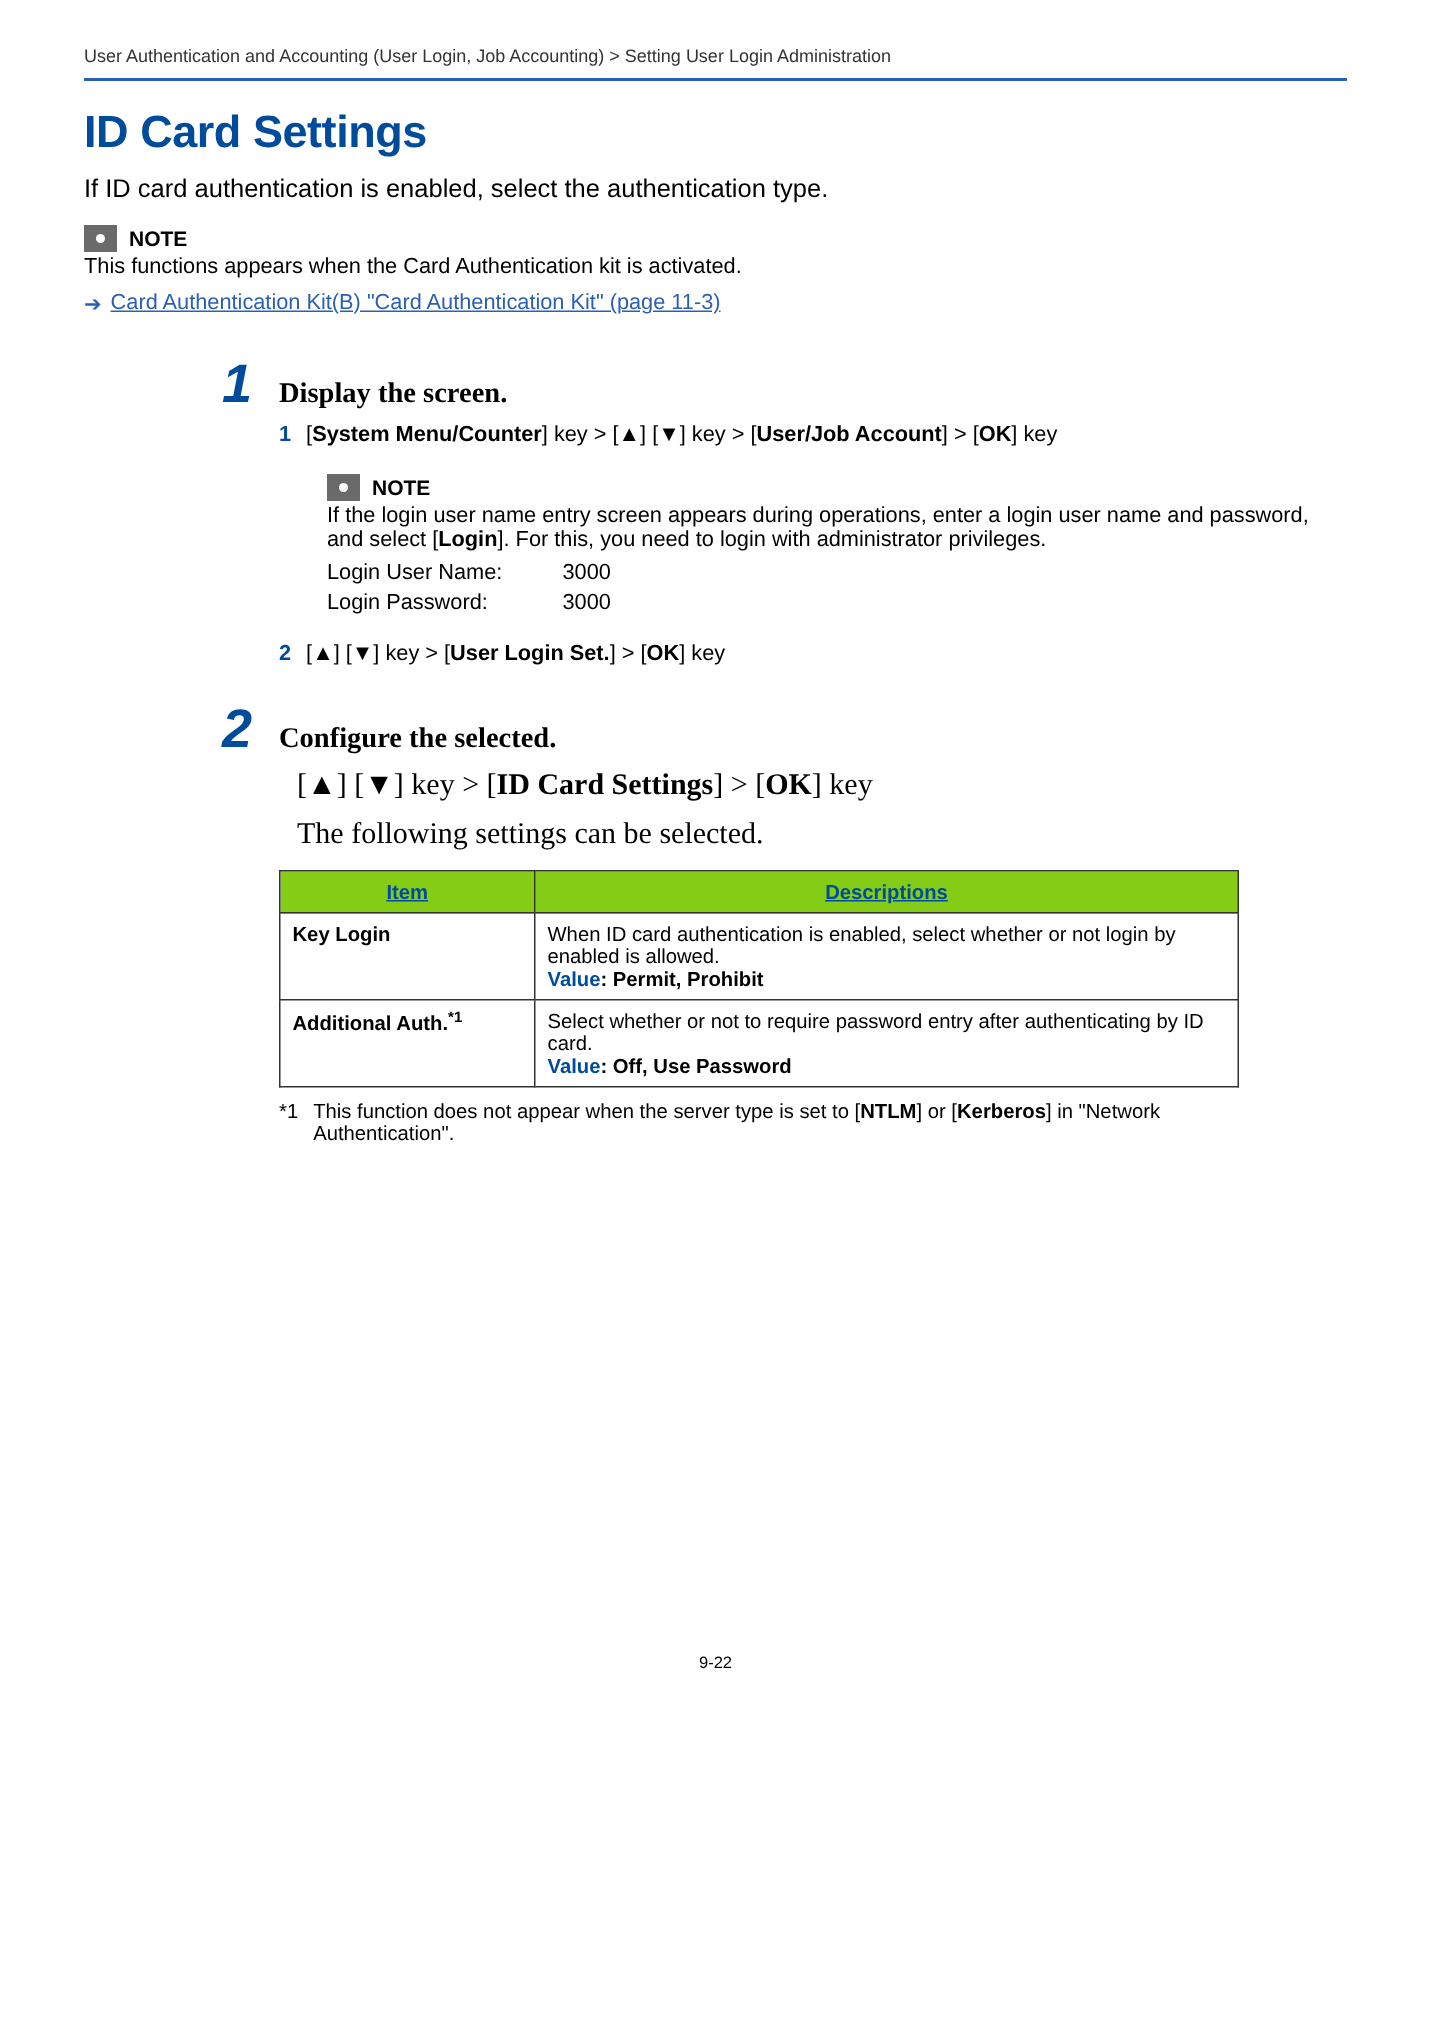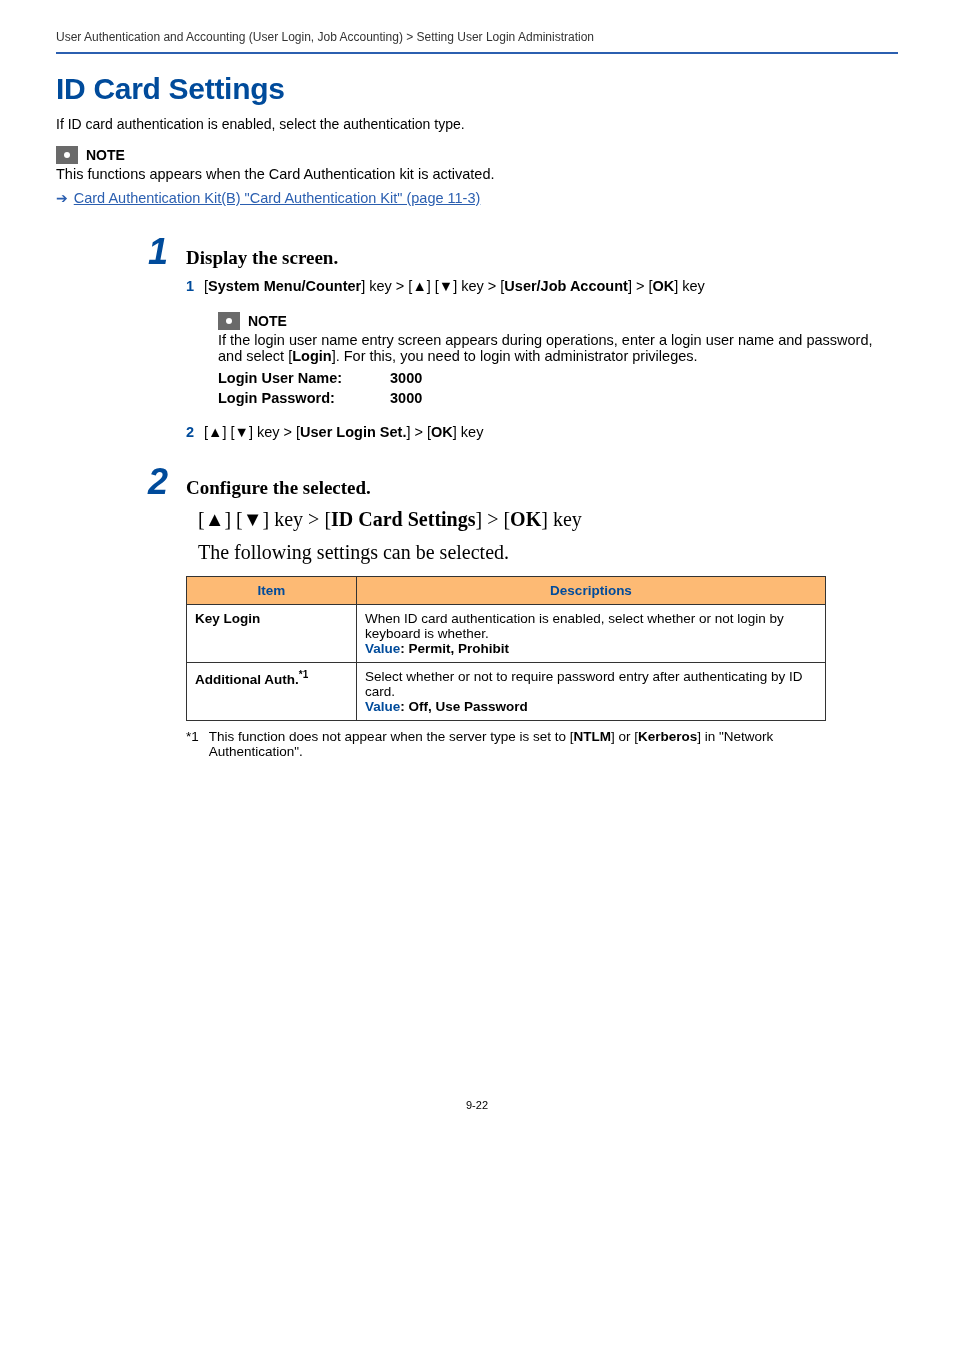--- a/index.html
+++ b/index.html
@@ -26,21 +26,21 @@
   }
   h1.main-title {
     font-family: Arial, Helvetica, sans-serif;
     font-weight: 900;
     color: #004b9b;
     font-size: 30px;
     margin: 0 0 10px 0;
     letter-spacing: -0.3px;
   }
   .intro {
-    font-size: 14px;
+    font-size: 17px;
     margin: 0 0 14px 0;
   }
   .note-label-row {
     display: flex;
     align-items: center;
     gap: 8px;
     margin-bottom: 2px;
   }
   .note-icon {
     width: 22px;
@@ -118,40 +118,41 @@
     flex-shrink:0;
   }
   .indent-note {
     margin-left: 32px;
     margin-top: 18px;
     margin-bottom: 18px;
   }
   .indent-note .note-text { margin-bottom:6px; }
   .cred-row {
     display:flex;
-    gap:32px;
+    gap:17px;
     font-size:14.5px;
-    font-weight:bold;
+    font-weight:normal;
     margin-top:4px;
   }
   .cred-label { width:140px; }
   .plain-line { font-size:20px; margin:4px 0 10px 12px;font-family:Liberation Serif, serif; }
   table.settings {
     border-collapse: collapse;
     width: 640px;
     margin-top: 12px;
     font-size:13.5px;
   }
   table.settings th {
-    background: #fdba74;
+    background: #84cc16;
     color: #004b9b;
     font-weight: bold;
     border: 1px solid #333;
     padding: 6px 8px;
     text-align: center;
+    text-decoration: underline;
   }
   table.settings td {
     border: 1px solid #333;
     padding: 6px 8px;
     vertical-align: top;
   }
   .item-col { width: 170px; font-weight:bold; }
   .value-label { color:#004b9b; font-weight:bold; }
   .value-text { font-weight:bold; }
   .footnote {
@@ -245,21 +246,21 @@
       <thead>
         <tr>
           <th>Item</th>
           <th>Descriptions</th>
         </tr>
       </thead>
       <tbody>
         <tr>
           <td class="item-col">Key Login</td>
           <td>
-            <span>When ID card authentication is enabled, select whether or not login by keyboard is whether.</span><br>
+            <span>When ID card authentication is enabled, select whether or not login by enabled is allowed.</span><br>
             <span class="value-label">Value</span><span class="value-text">: Permit, Prohibit</span>
           </td>
         </tr>
         <tr>
           <td class="item-col">
             <span>Additional Auth.</span><sup>*1</sup>
           </td>
           <td>
             <span>Select whether or not to require password entry after authenticating by ID card.</span><br>
             <span class="value-label">Value</span><span class="value-text">: Off, Use Password</span>

